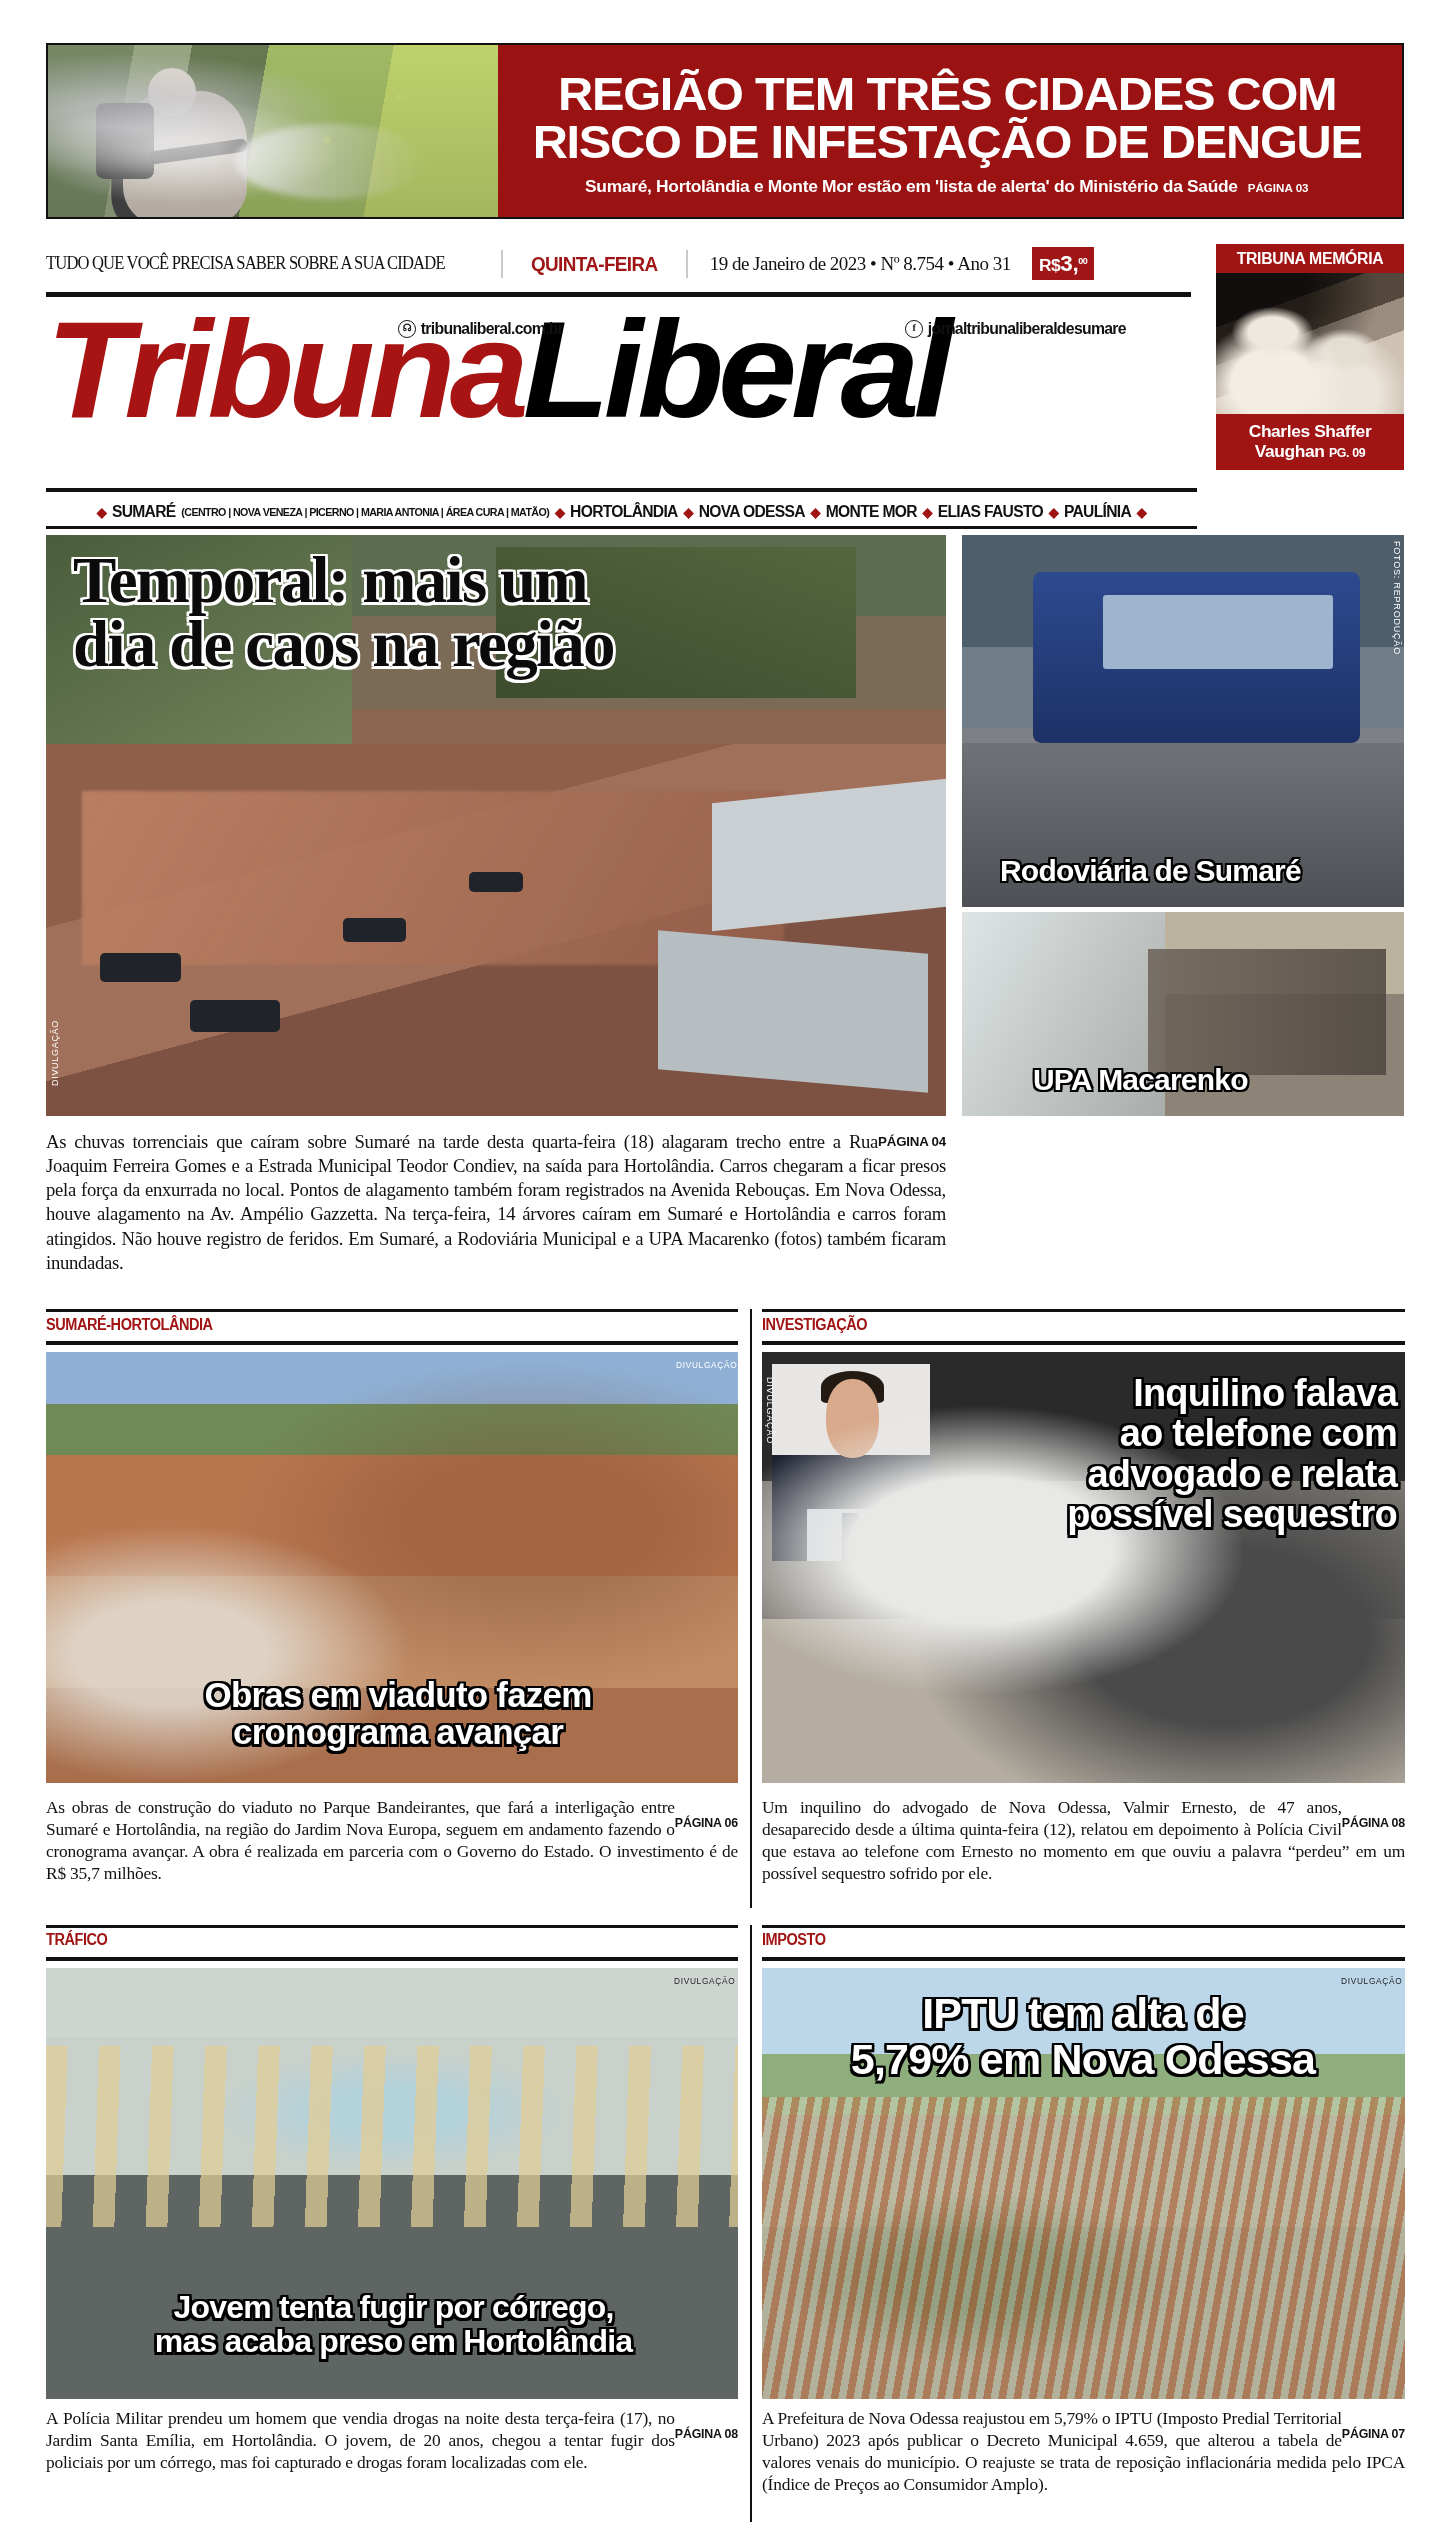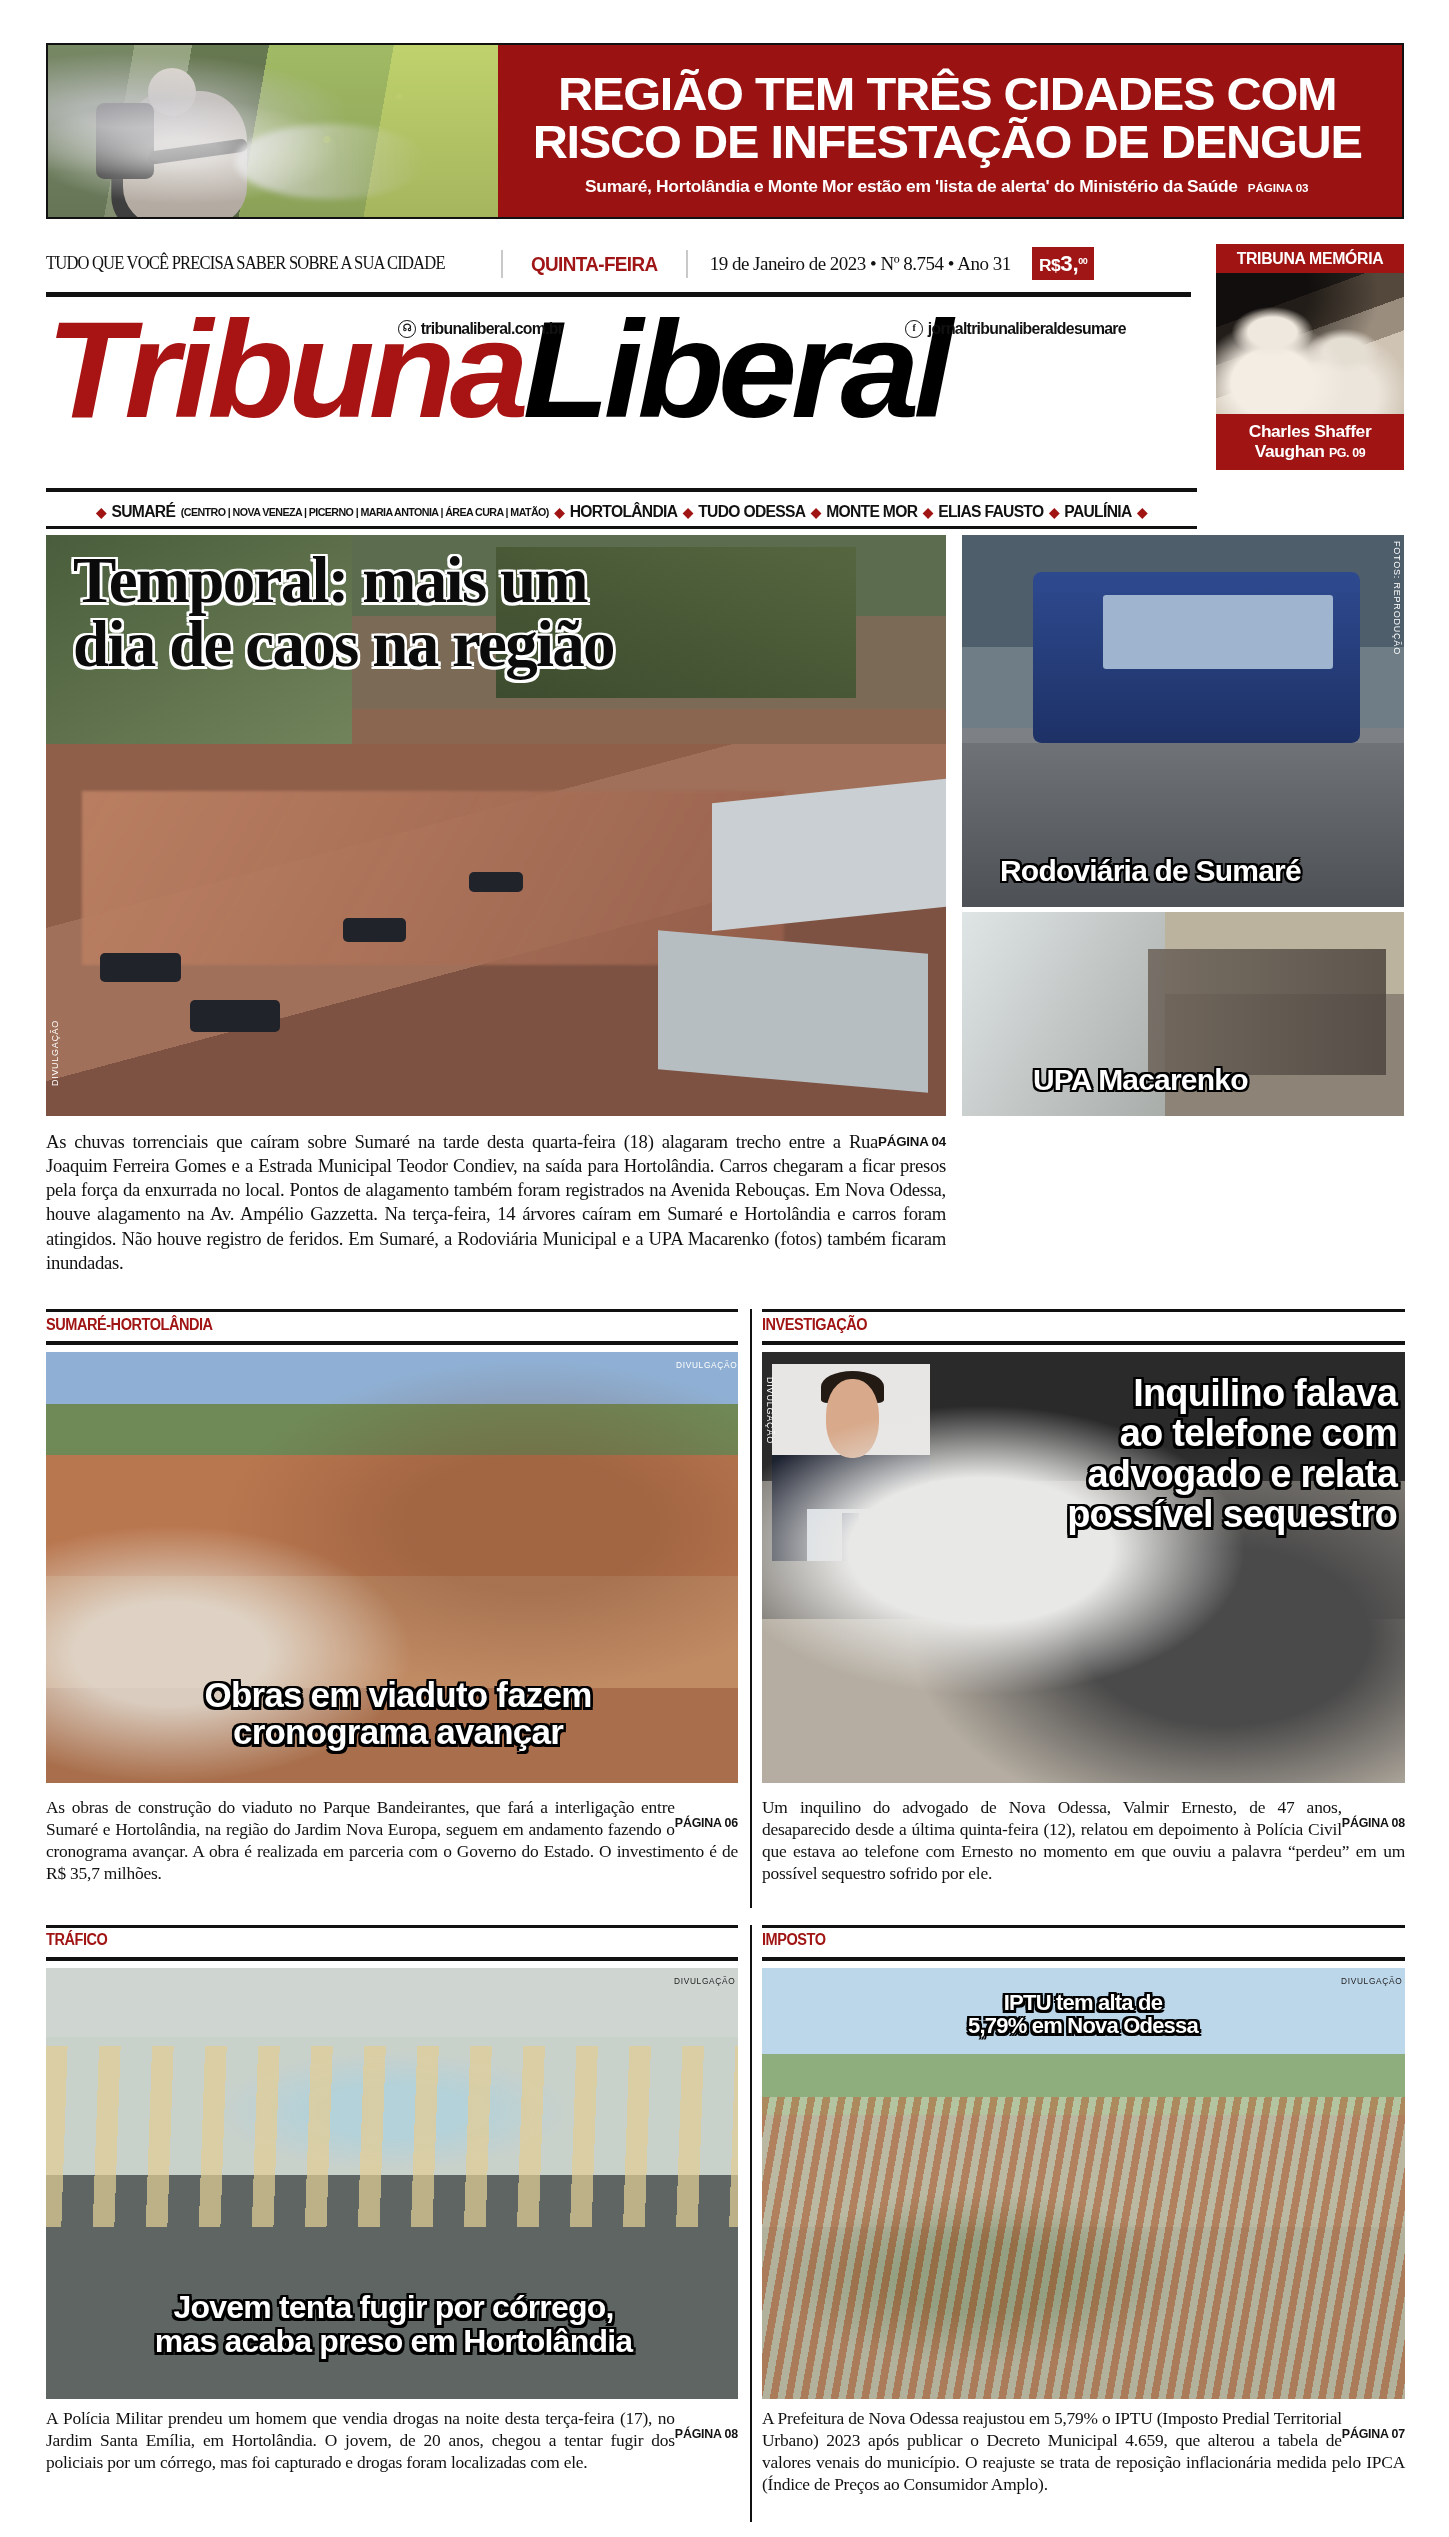--- a/index.html
+++ b/index.html
@@ -204,21 +204,21 @@
   </div>
 
   <div class="cities-rule-top"></div>
   <div class="cities">
     <span class="dia">◆</span>
     <span>SUMARÉ</span>
     <span class="sub">(CENTRO | NOVA VENEZA | PICERNO | MARIA ANTONIA | ÁREA CURA | MATÃO)</span>
     <span class="dia">◆</span>
     <span>HORTOLÂNDIA</span>
     <span class="dia">◆</span>
-    <span>TUDO ODESSA</span>
+    <span>NOVA ODESSA</span>
     <span class="dia">◆</span>
     <span>MONTE MOR</span>
     <span class="dia">◆</span>
     <span>ELIAS FAUSTO</span>
     <span class="dia">◆</span>
     <span>PAULÍNIA</span>
     <span class="dia">◆</span>
   </div>
   <div class="cities-rule-bot"></div>
 
@@ -315,21 +315,21 @@
     <span>A Polícia Militar prendeu um homem que vendia drogas na noite desta terça-feira (17), no Jardim Santa Emília, em Hortolândia. O jovem, de 20 anos, chegou a tentar fugir dos policiais por um córrego, mas foi capturado e drogas foram localizadas com ele.</span>
   </div>
 
   <div class="col-div" style="left:750px;top:1925px;height:597px;"></div>
   <div class="sec-rule-top" style="left:762px;top:1925px;width:643px;"></div>
   <div class="sec-label" style="left:762px;top:1931px;">IMPOSTO</div>
   <div class="sec-rule-bot" style="left:762px;top:1957px;width:643px;"></div>
 
   <div class="photo p-cidade" style="left:762px;top:1968px;width:643px;height:431px;"></div>
   <div class="ph-credit dark" style="left:1341px;top:1976px;">DIVULGAÇÃO</div>
-  <div class="ph-head" style="left:780px;top:1991px;width:606px;font-size:22px;text-align:center;">
+  <div class="ph-head" style="left:780px;top:1991px;width:606px;font-size:43px;text-align:center;">
     <div>IPTU tem alta de</div>
     <div>5,79% em Nova Odessa</div>
   </div>
   <div class="story-body" style="left:762px;top:2407px;width:643px;">
     <span class="pg">PÁGINA 07</span>
     <span>A Prefeitura de Nova Odessa reajustou em 5,79% o IPTU (Imposto Predial Territorial Urbano) 2023 após publicar o Decreto Municipal 4.659, que alterou a tabela de valores venais do município. O reajuste se trata de reposição inflacionária medida pelo IPCA (Índice de Preços ao Consumidor Amplo).</span>
   </div>
 
 </div>
 

